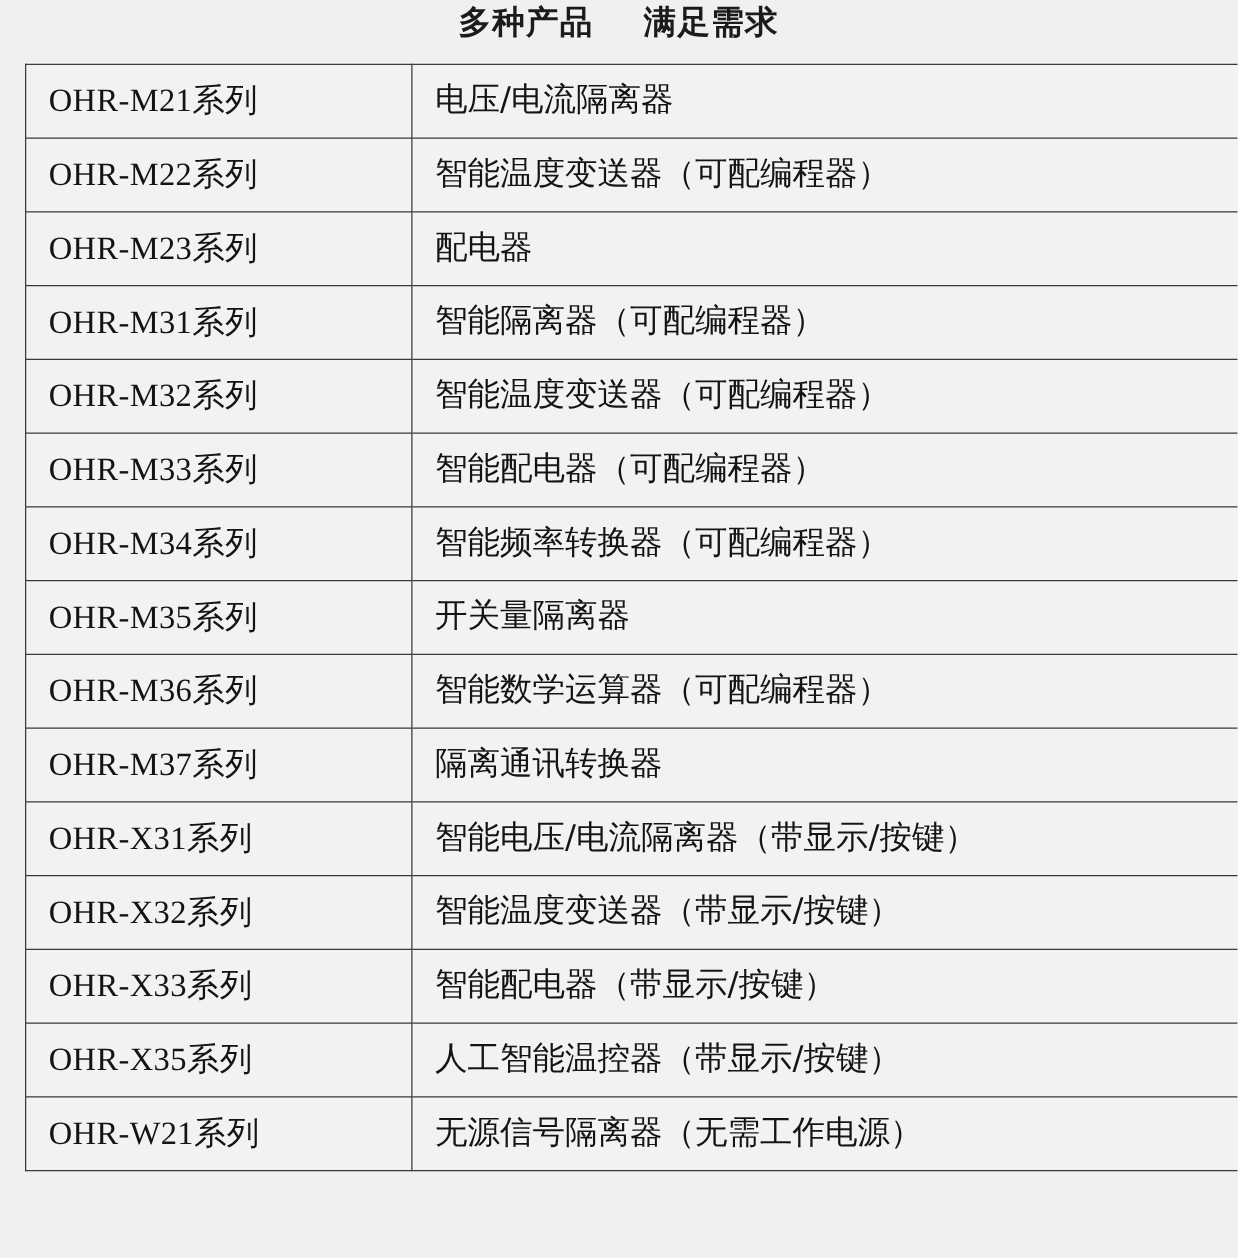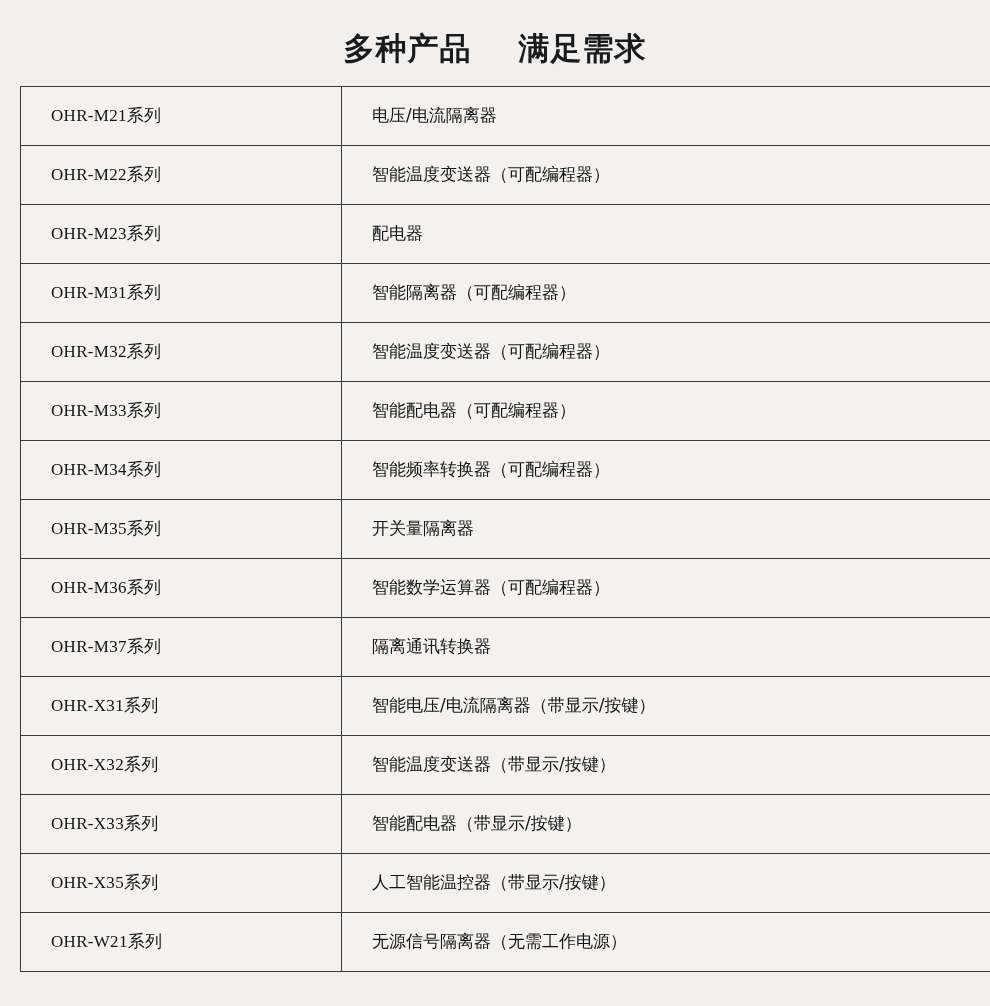--- a/index.html
+++ b/index.html
@@ -17,42 +17,41 @@
   .page {
     width: 990px;
     height: 1006px;
     position: relative;
     box-sizing: border-box;
   }
   .title {
     text-align: center;
     font-family: "DejaVu Sans", sans-serif;
     font-weight: bold;
-    font-size: 31px;
+    font-size: 26px;
     letter-spacing: 1px;
-    padding-top: 28px;
     padding-bottom: 16px;
     color: #1b1b1b;
     white-space: pre;
   }
   .table-wrap {
     margin: 0 20px;
   }
   table.product-table {
     width: 950px;
     border-collapse: collapse;
     table-layout: fixed;
     background: #f4f2f0;
   }
   table.product-table td {
     border: 1px solid #3a3a3a;
     height: 58px;
-    padding: 0 0 0 30px;
+    padding: 0 0 0 18px;
     vertical-align: middle;
-    font-size: 17px;
+    font-size: 26px;
     line-height: 1.15;
     color: #141414;
     white-space: nowrap;
     overflow: hidden;
     margin-left: 33px;
   }
   td.col-model {
     width: 290px;
     font-family: "Liberation Serif", serif;
     letter-spacing: 0.3px;

